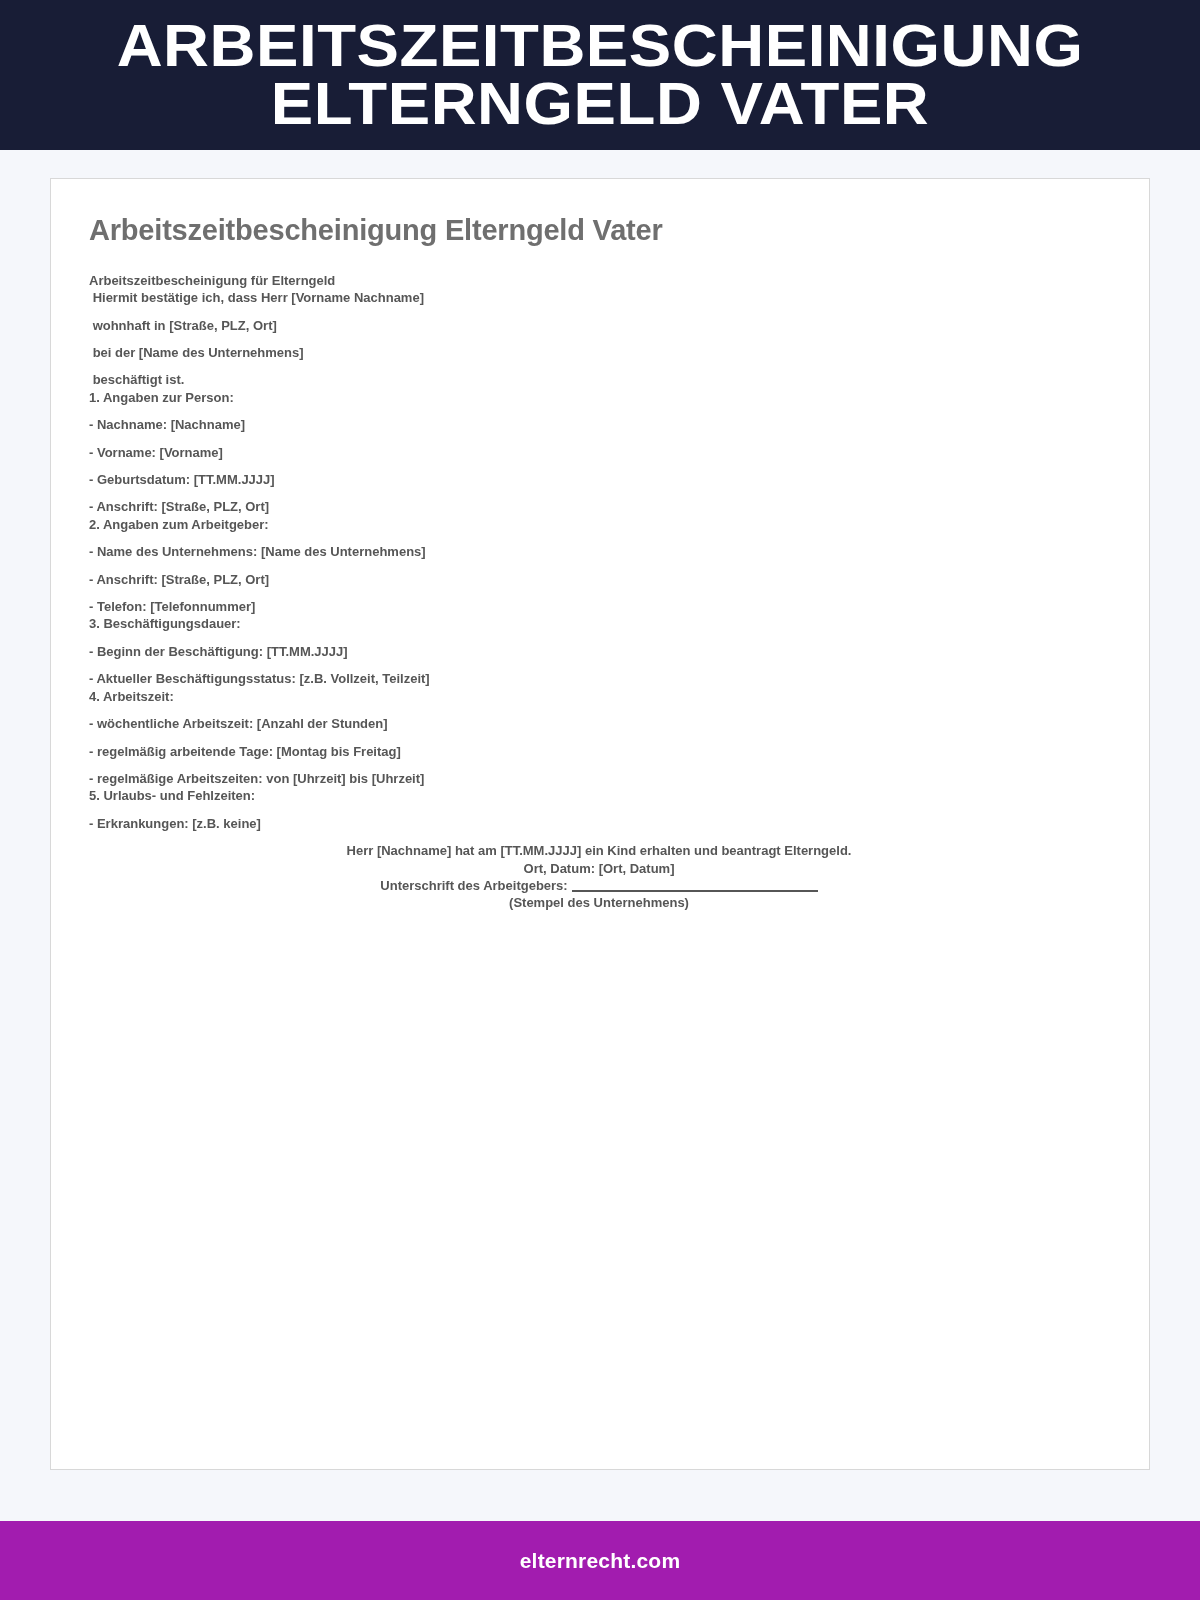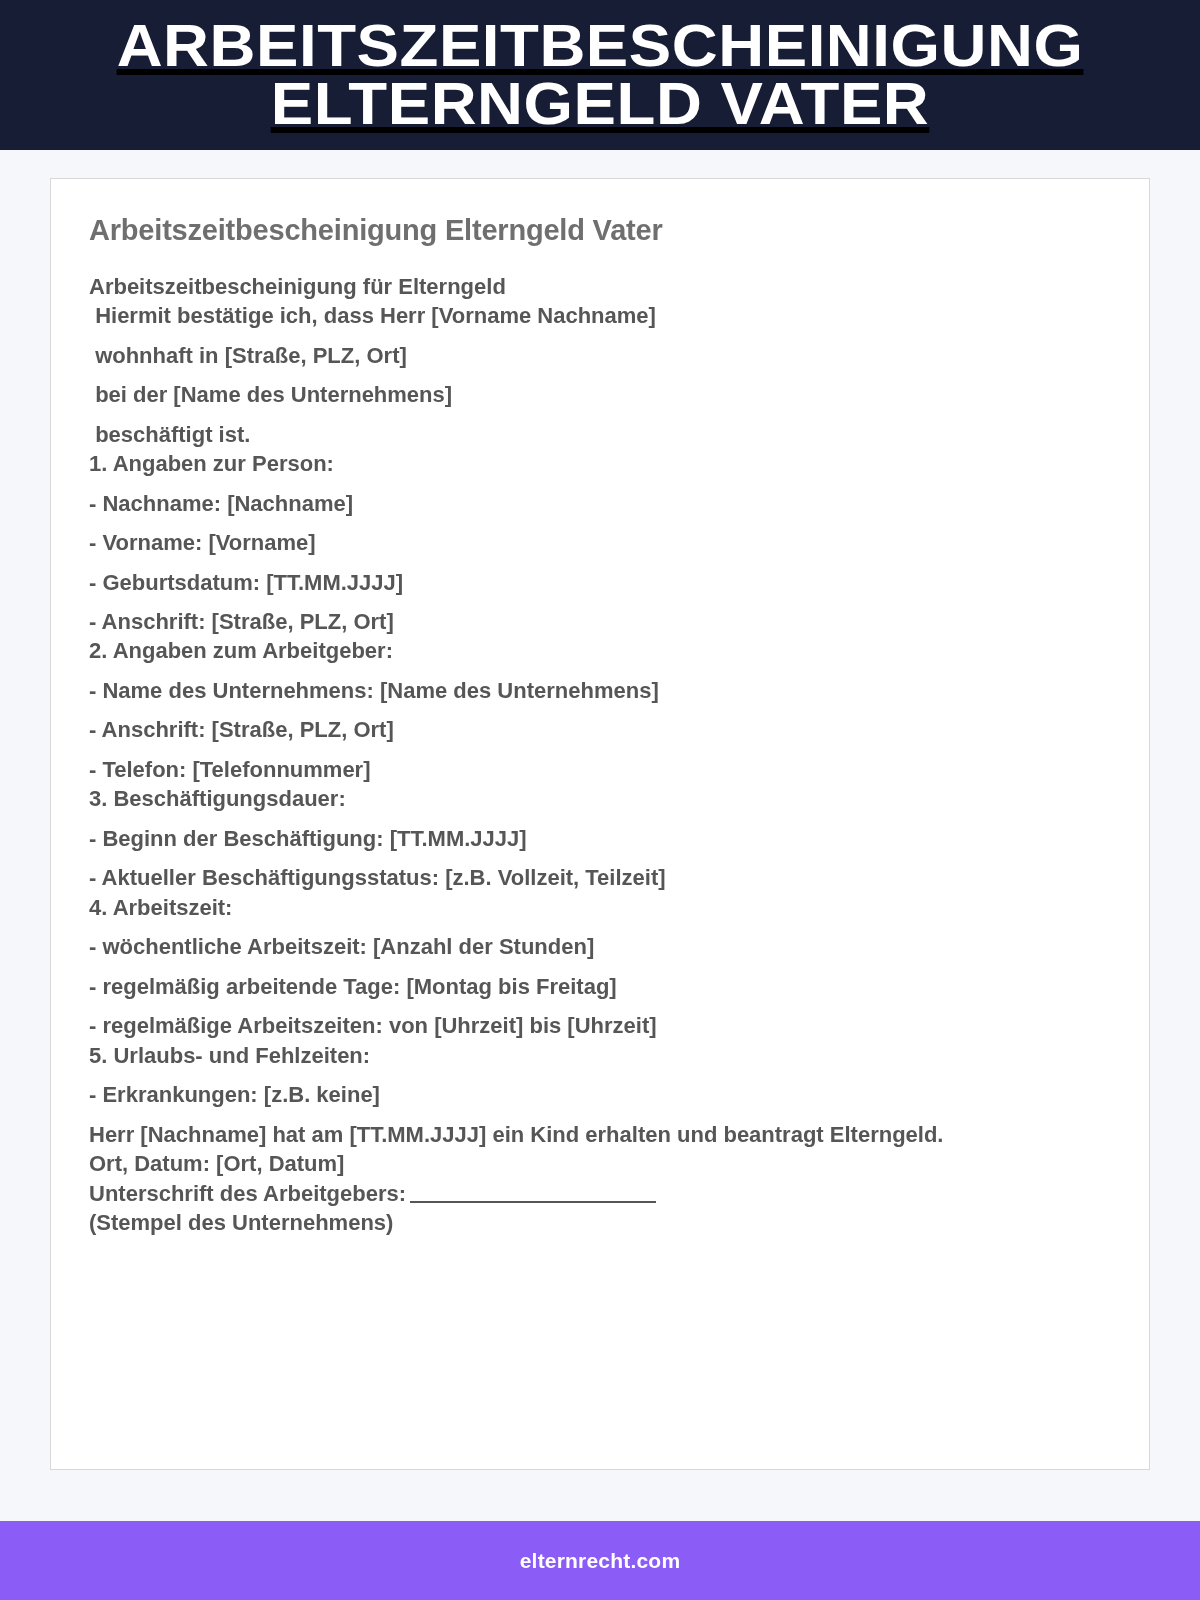--- a/index.html
+++ b/index.html
@@ -18,21 +18,20 @@
   
   .banner {
     background: #181d36;
     width: 100%;
     height: 150px;
     box-sizing: border-box;
     display: flex;
     align-items: center;
     justify-content: center;
     padding: 16px 60px;
-    text-decoration: underline;
   }
   .banner-title {
     color: #ffffff;
     font-family: "Liberation Sans", sans-serif;
     font-weight: 700;
     font-size: 60px;
     line-height: 0.96;
     letter-spacing: 0.5px;
     text-align: center;
     text-transform: uppercase;
@@ -58,50 +57,51 @@
     color: #6f6f6f;
     font-size: 29px;
     font-weight: 700;
     line-height: 1.2;
     margin: 0 0 24px 0;
     letter-spacing: -0.2px;
   }
 
   .doc-body {
     color: #565656;
-    font-size: 22px;
+    font-size: 13px;
     font-weight: 700;
     line-height: 1.34;
   }
 
   
   .line {
     margin: 0 0 10px 0;
     white-space: pre-wrap;
   }
   
   .line.tight {
     margin-top: -10px;
     margin-bottom: 10px;
   }
   
   .line.stack {
     margin: 0;
+    text-align: center;
   }
   .sig-line {
     display: inline-block;
     width: 246px;
     border-bottom: 2px solid #565656;
     vertical-align: -2px;
     margin-left: 4px;
   }
 
   
   .footer {
-    background: #8b5cf6;
+    background: #a21caf;
     height: 79px;
     display: flex;
     align-items: center;
     justify-content: center;
     margin-top: 51px;
   }
   .footer-text {
     color: #ffffff;
     font-size: 21px;
     font-weight: 700;

